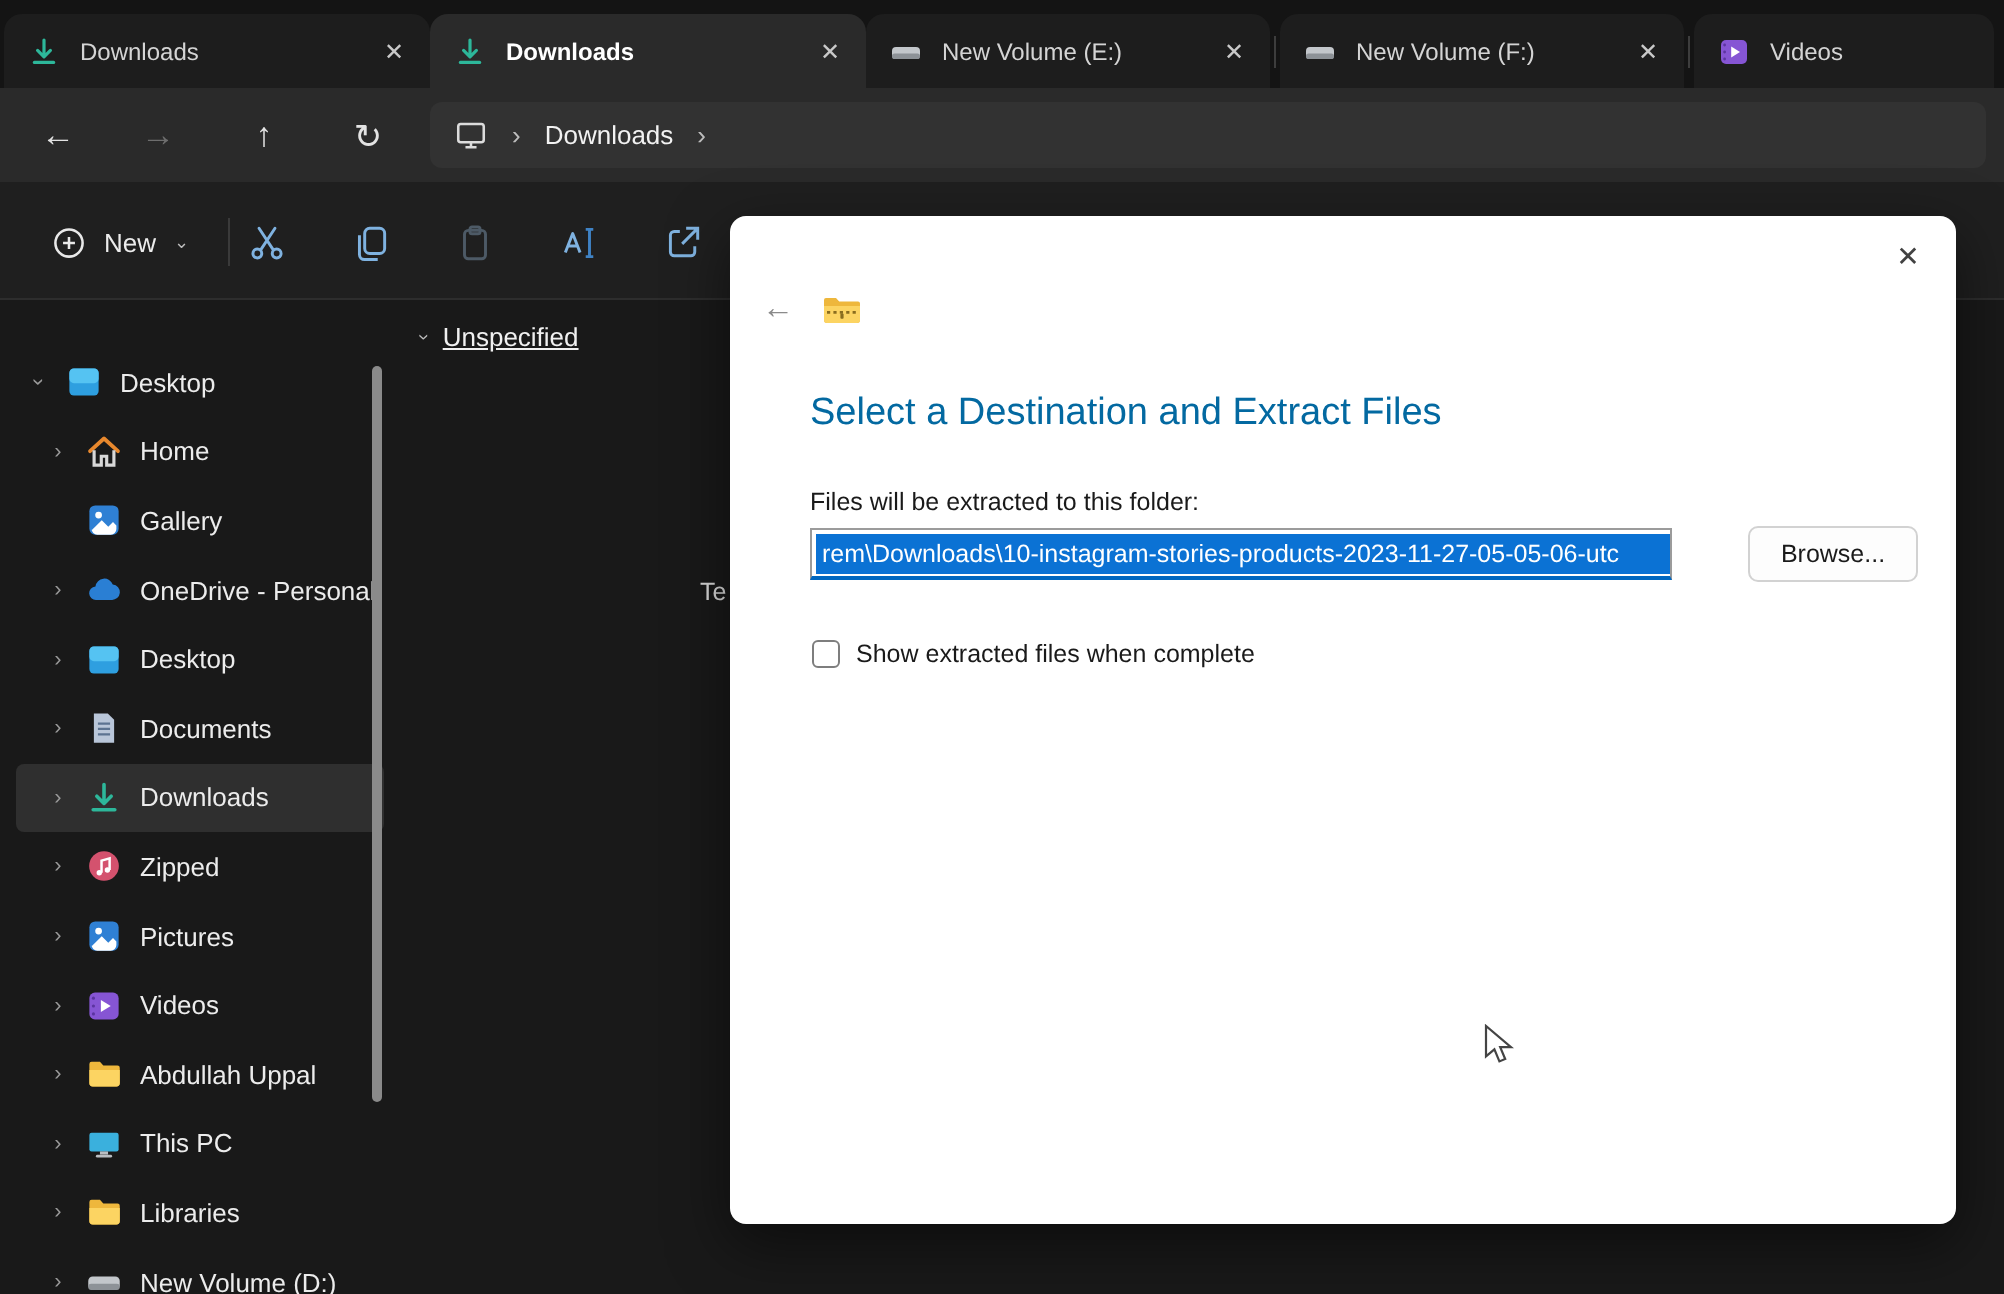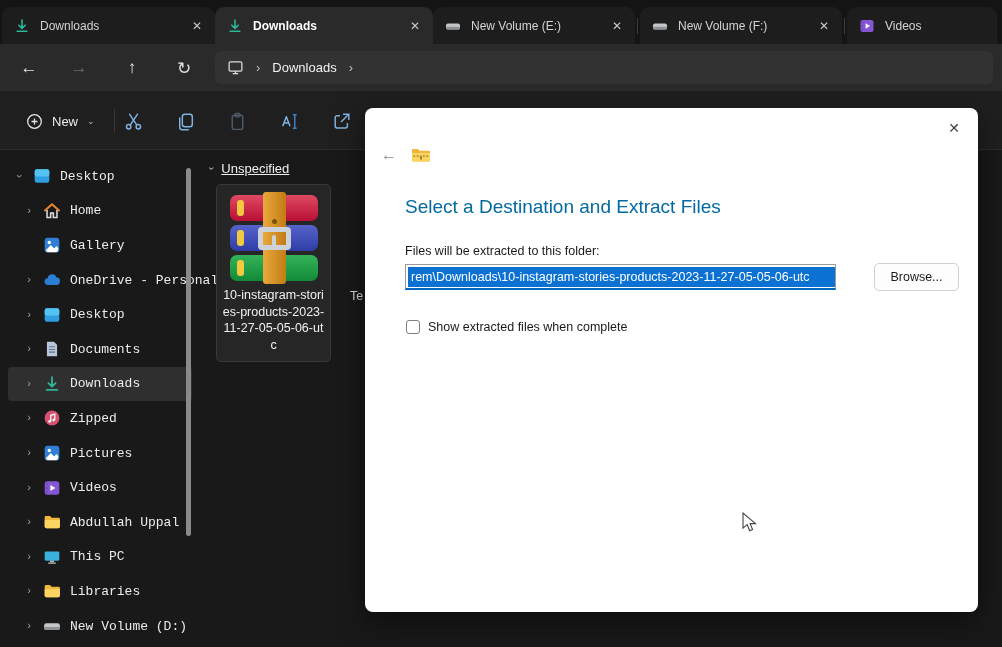--- a/index.html
+++ b/index.html
@@ -29,21 +29,21 @@
   .addrbar .crumb-sep { color:#bdbdbd; font-size:13px; margin:0 12px; }
   .addrbar .crumb { font-size:13px; color:#f2f2f2; }
 
   
   .toolbar { position:absolute; top:91px; left:0; width:1002px; height:59px; background:#1f1f1f; border-bottom:1px solid #2d2d2d; }
   .newbtn { position:absolute; left:16px; top:13px; height:34px; display:flex; align-items:center; gap:9px; padding:0 10px; border-radius:5px; color:#ececec; font-size:13px; }
   .toolsep { position:absolute; left:114px; top:18px; width:1px; height:24px; background:#3a3a3a; }
   .toolico { position:absolute; top:17px; width:26px; height:26px; display:flex; align-items:center; justify-content:center; border-radius:4px; }
 
   
-  .sidebar { position:absolute; top:150px; left:0; width:200px; bottom:0; padding-top:9px;font-family:Liberation Mono, monospace; }
+  .sidebar { position:absolute; top:165px; left:0; width:200px; bottom:0; padding-top:9px; }
   .side-row { height:34.6px; display:flex; align-items:center; margin:0 8px; border-radius:4px; padding-left:4px; }
   .side-row.lvl1 { padding-left:14px; }
   .side-row.selected { background:#2f2f2f; }
   .side-row .chev { width:14px; font-size:11px; color:#9a9a9a; flex:none; text-align:center; }
   .side-row .chev.down { transform:rotate(90deg); }
   .side-row .chev.hidden { visibility:hidden; }
   .side-row .sicon { width:18px; height:18px; margin:0 9px 0 7px; flex:none; }
   .side-row .slabel { font-size:13px; color:#ececec; white-space:nowrap; }
   .side-scroll { position:absolute; left:186px; top:18px; width:5px; height:368px; background:#8a8a8a; border-radius:3px; }
 
@@ -358,35 +358,20 @@
 
   <div class="side-scroll"></div>
 </div>
 
 <div class="maincontent">
   <div class="grouphdr">
     <span class="gchev">›</span>
     <span class="glabel">Unspecified</span>
   </div>
 
-  <div class="filetile">
-    <div class="rar">
-      <div class="book r"></div>
-        <div class="book b"></div>
-        <div class="book g"></div>
-      <div class="spine sp1"></div>
-        <div class="spine sp2"></div>
-        <div class="spine sp3"></div>
-      <div class="belt"></div>
-      <div class="hole"></div>
-      <div class="buckle"></div>
-      <div class="tongue"></div>
-    </div>
-    <div class="fname">10-instagram-stories-products-2023-11-27-05-05-06-utc</div>
-  </div>
 
   <div class="occluded">Te</div>
 </div>
 
 <div class="dialog">
   <div class="dlg-close">✕</div>
 
   <div class="dlg-head">
     <span class="dlg-back">←</span>
     <span style="display:flex">

